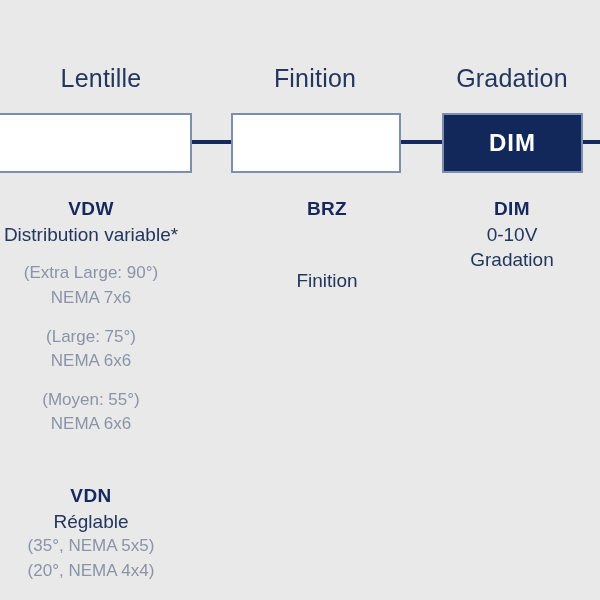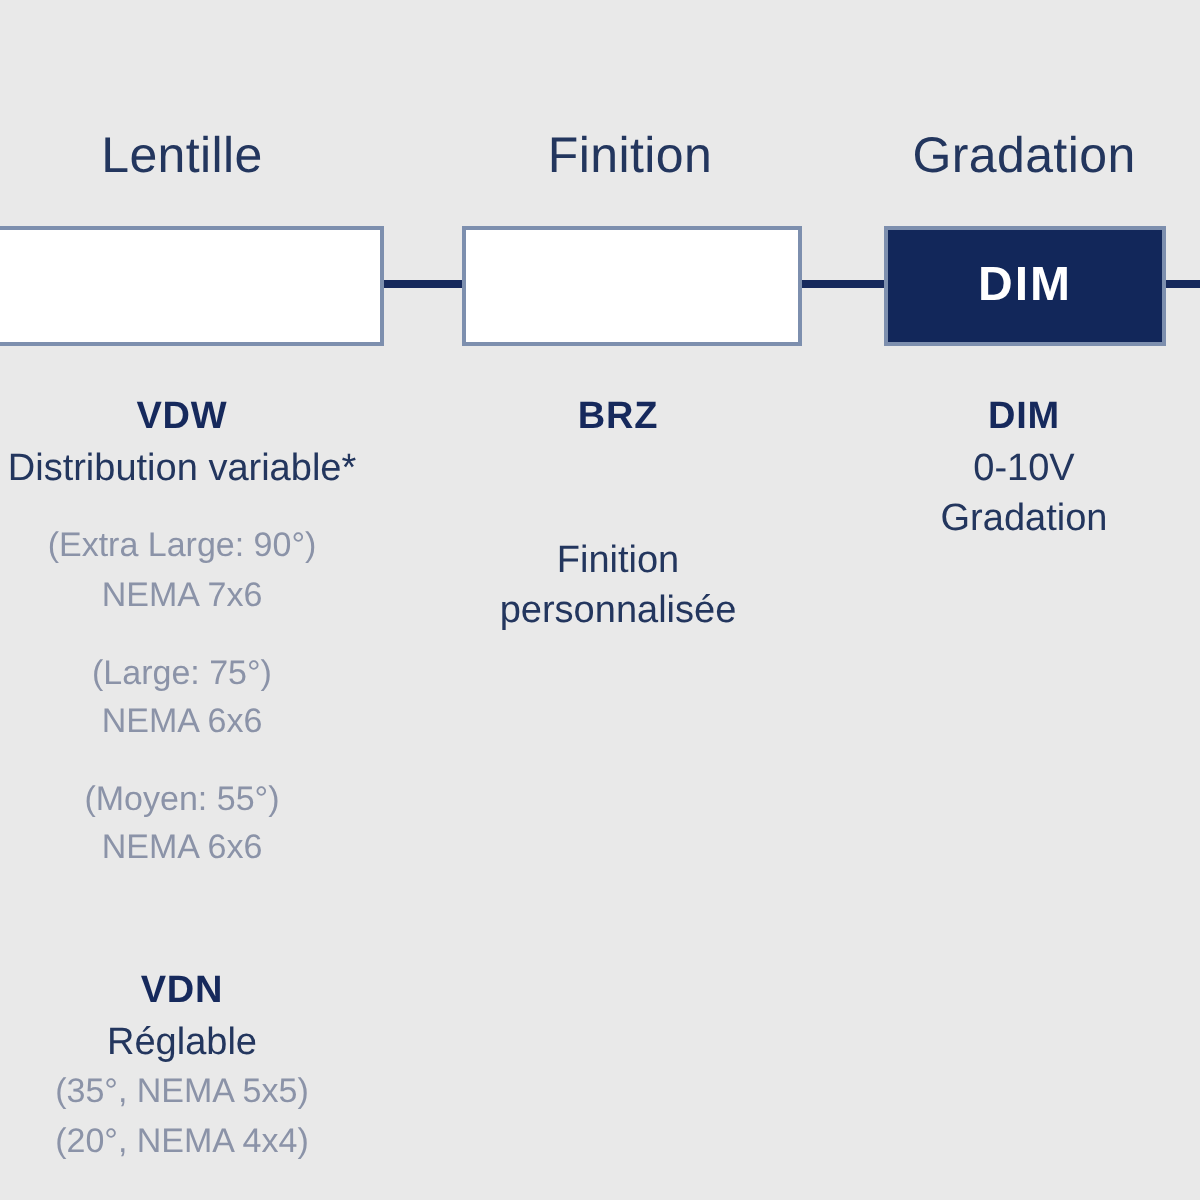--- a/index.html
+++ b/index.html
@@ -24,21 +24,21 @@
   .col-header {
     position: absolute;
     font-size: 25px;
     font-weight: 400;
     color: #23365e;
     letter-spacing: 0.2px;
     text-align: center;
     white-space: nowrap;
     transform: translateX(-50%);
   }
-  #hdr-lentille  { left: 91px;  top: 64px; text-align: right; }
+  #hdr-lentille  { left: 101px;  top: 64px; text-align: right; }
   #hdr-finition  { left: 315px; top: 64px; }
   #hdr-gradation { left: 512px; top: 64px; }
 
   
   .rail {
     position: absolute;
     height: 4px;
     background: #16295c;
     top: 140px;
   }
@@ -75,21 +75,21 @@
     letter-spacing: 1px;
   }
 
   
   .opt-col {
     position: absolute;
     text-align: center;
     transform: translateX(-50%);
   }
   #col-lentille  { left: 91px;  top: 196px; width: 300px; }
-  #col-finition  { left: 309px; top: 196px; width: 300px; }
+  #col-finition  { left: 327px; top: 196px; width: 300px; }
   #col-gradation { left: 512px; top: 196px; width: 300px; }
 
   .opt-group { margin-bottom: 0; }
   .opt-code {
     font-size: 19px;
     font-weight: 700;
     color: #16295c;
     line-height: 1.35;
     letter-spacing: 0.4px;
   }
@@ -162,21 +162,20 @@
   <div class="opt-col" id="col-finition">
 
     <div class="opt-group">
       <div class="opt-code">BRZ</div>
     </div>
 
     <div class="gap-lg"></div>
 
     <div class="opt-group">
       <div class="opt-desc">Finition</div>
-      <div class="opt-desc">personnalisée</div>
     </div>
   </div>
 
   <div class="opt-col" id="col-gradation">
 
     <div class="opt-group">
       <div class="opt-code">DIM</div>
       <div class="opt-desc">0-10V</div>
       <div class="opt-desc">Gradation</div>
     </div>

